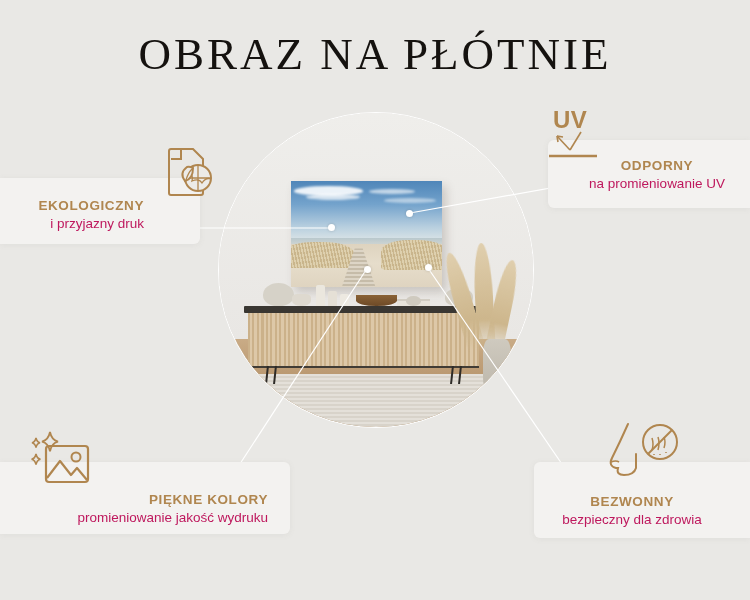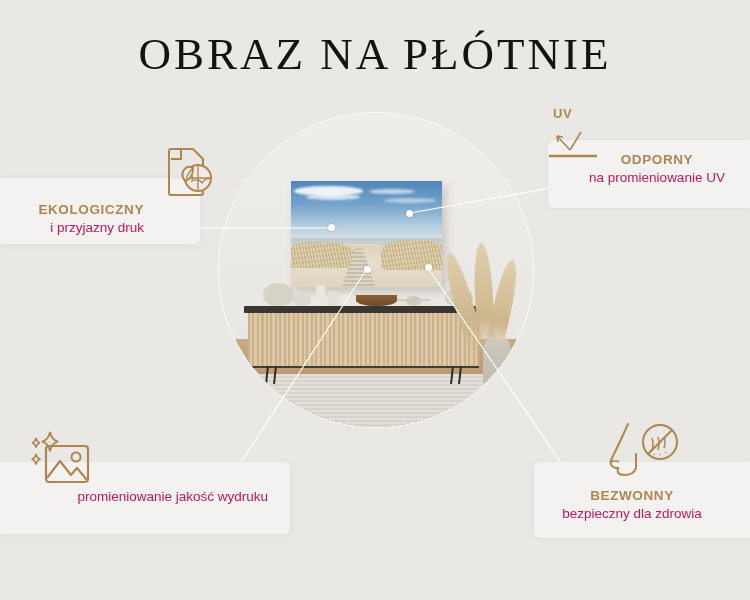--- a/index.html
+++ b/index.html
@@ -248,49 +248,50 @@
   }
   .card.right {
     border-radius: 6px 0 0 6px;
     text-align: left;
   }
   .card-title {
     font-size: 13.5px;
     font-weight: bold;
     color: #b0864f;
     letter-spacing: .6px;
+    margin-top: 6px;
   }
   .card-sub {
     font-size: 13.5px;
     color: #be185d;
     margin-top: 3px;
   }
 
   .card-eco   { left: 0;   top: 178px; width: 200px; height: 66px; }
   .card-uv    { left: 548px; top: 140px; width: 202px; height: 68px; }
   .card-color { left: 0;   top: 462px; width: 290px; height: 72px; }
   .card-odor  { left: 534px; top: 462px; width: 216px; height: 76px; }
 
-  .card-eco .card-text   { position: absolute; right: 56px; top: 24px; }
+  .card-eco .card-text   { position: absolute; right: 56px; top: 14px; }
   .card-uv .card-text    { position: absolute; left: 30px; right: 14px; top: 12px; text-align: center; }
   .card-color .card-text { position: absolute; right: 22px; top: 24px; }
   .card-odor .card-text  { position: absolute; left: 0; right: 20px; top: 26px; text-align: center; }
 
   
   .icon { position: absolute; }
   .icon-eco   { left: 157px; top: 143px; }
   .icon-uv    { left: 545px; top: 108px; }
   .icon-color { left: 24px;  top: 428px; }
   .icon-odor  { left: 602px; top: 418px; }
 
   .uv-label {
     position: absolute;
     left: 553px;
     top: 106px;
-    font-size: 13px;
+    font-size: 24px;
     font-weight: bold;
     color: #b0864f;
     letter-spacing: .5px;
   }
 </style>
 </head>
 <body>
 
 <div class="poster">
 
@@ -377,20 +378,21 @@
   <div class="uv-label">UV</div>
   <svg class="icon icon-uv" width="62" height="60" viewBox="0 0 62 60">
     <line x1="4" y1="48" x2="52" y2="48" stroke="#b0864f" stroke-width="2.4"></line>
     <path d="M36 24 L25 42" fill="none" stroke="#b0864f" stroke-width="1.6"></path>
     <path d="M25 42 L12 28" fill="none" stroke="#b0864f" stroke-width="1.6"></path>
     <path d="M12 28 l6 1 M12 28 l1 6" fill="none" stroke="#b0864f" stroke-width="1.6"></path>
   </svg>
 
   <div class="card left card-color">
     <div class="card-text">
+      <div class="card-title">PIĘKNE KOLORY</div>
       <div class="card-sub">promieniowanie jakość wydruku</div>
     </div>
   </div>
   <svg class="icon icon-color" width="72" height="64" viewBox="0 0 72 64">
     <rect x="22" y="18" width="42" height="36" rx="3" fill="none" stroke="#b0864f" stroke-width="2.2"></rect>
     <circle cx="52" cy="29" r="4.5" fill="none" stroke="#b0864f" stroke-width="2"></circle>
     <path d="M23 50 L36 33 L47 47 L53 40 L63 52" fill="none" stroke="#b0864f" stroke-width="2.2" stroke-linejoin="round"></path>
     <path d="M26 4 q1.6 8 8 9.6 q-6.4 1.6 -8 9.6 q-1.6 -8 -8 -9.6 q6.4 -1.6 8 -9.6 z" fill="none" stroke="#b0864f" stroke-width="1.8"></path>
     <path d="M12 10 q.8 4 4 4.8 q-3.2 .8 -4 4.8 q-.8 -4 -4 -4.8 q3.2 -.8 4 -4.8 z" fill="none" stroke="#b0864f" stroke-width="1.6"></path>
     <path d="M12 26 q.9 4.4 4.4 5.3 q-3.5 .9 -4.4 5.3 q-.9 -4.4 -4.4 -5.3 q3.5 -.9 4.4 -5.3 z" fill="none" stroke="#b0864f" stroke-width="1.6"></path>

